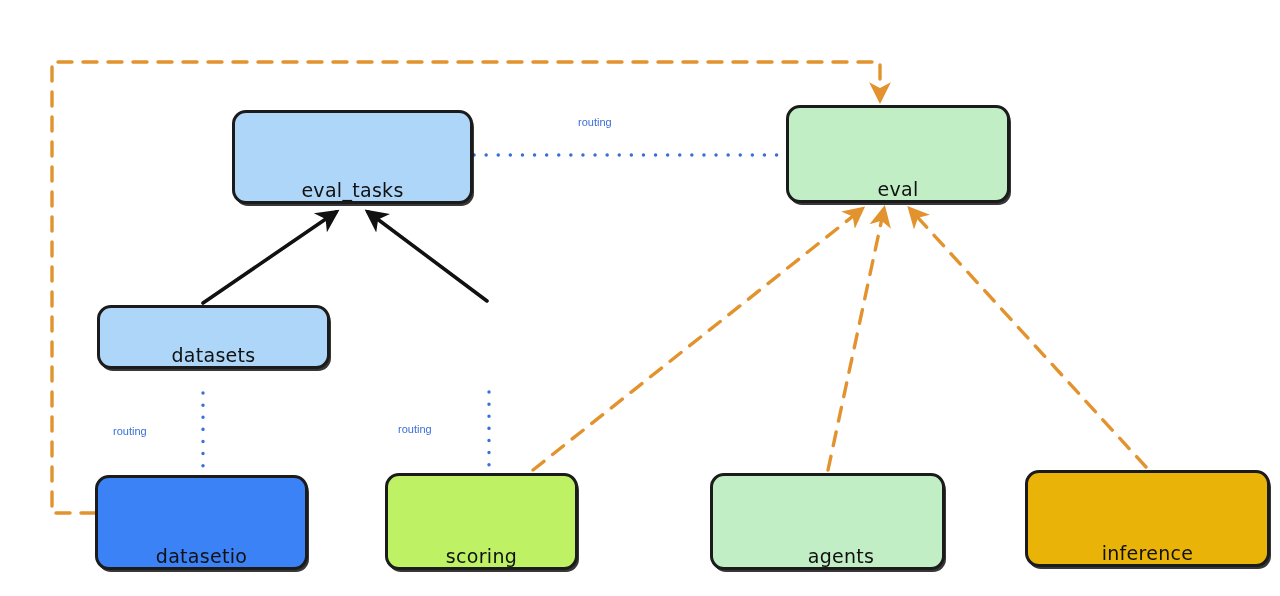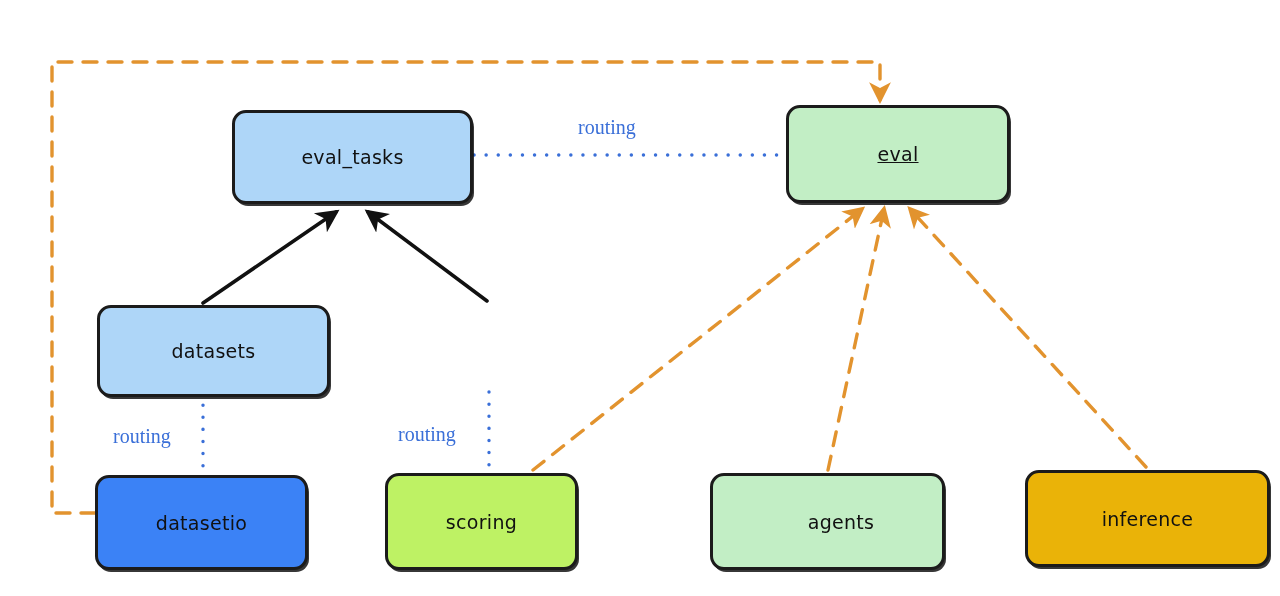--- a/index.html
+++ b/index.html
@@ -27,21 +27,21 @@
     width: 1280px;
     height: 596px;
     pointer-events: none;
   }
   .node {
     position: absolute;
     box-sizing: border-box;
     border: 3px solid #1b1b1b;
     border-radius: 14px;
     display: flex;
-    align-items: center;
+    align-items: flex-end;
     justify-content: center;
     text-align: center;
     font-family: "DejaVu Sans", sans-serif;
     font-size: 19px;
     color: #111111;
     letter-spacing: 0.3px;
     box-shadow: 2px 3px 0 -1px rgba(20,20,20,0.85);
   }
   .node.api {
     background: #aed6f8;
@@ -49,22 +49,22 @@
   .node.provider {
     background: #c2eec5;
   }
   .node-label {
     display: block;
     padding: 0 8px;
     pointer-events: none;
   }
   .edge-label {
     position: absolute;
-    font-family: Liberation Serif, serif;
-    font-size: 20px;
+    font-family: Liberation Sans, sans-serif;
+    font-size: 11px;
     color: #3a6fd8;
     white-space: nowrap;
     pointer-events: none;
   }
 </style>
 </head>
 <body>
 
 <div id="canvas">
 
@@ -94,25 +94,25 @@
 
     <path d="M 203 393 L 203 475" fill="none" stroke="#3a6fd8" stroke-width="3.4" stroke-dasharray="0.1 12" stroke-linecap="round"></path>
 
     <path d="M 489 392 L 489 473" fill="none" stroke="#3a6fd8" stroke-width="3.4" stroke-dasharray="0.1 12" stroke-linecap="round"></path>
   </svg>
 
   <div class="node api" id="node-eval_tasks" style="left: 232px; top: 110px; width: 241px; height: 94px; background: rgb(174, 214, 248); border-color: rgb(27, 27, 27);">
     <span class="node-label">eval_tasks</span>
   </div>
 
-  <div class="node provider" id="node-eval" style="left: 786px; top: 105px; width: 224px; height: 98px; background: rgb(194, 238, 197); border-color: rgb(27, 27, 27); text-decoration: underline;">
+  <div class="node provider" id="node-eval" style="left: 786px; top: 105px; width: 224px; height: 98px; background: rgb(194, 238, 197); border-color: rgb(27, 27, 27);">
     <span class="node-label">eval</span>
   </div>
 
-  <div class="node api" id="node-datasets" style="left: 97px; top: 305px; width: 233px; height: 92px; background: rgb(174, 214, 248); border-color: rgb(27, 27, 27);">
+  <div class="node api" id="node-datasets" style="left: 97px; top: 305px; width: 233px; height: 64px; background: rgb(174, 214, 248); border-color: rgb(27, 27, 27);">
     <span class="node-label">datasets</span>
   </div>
 
 
   <div class="node provider" id="node-datasetio" style="left: 95px; top: 475px; width: 213px; height: 95px; background: #3b82f6; border-color: rgb(27, 27, 27);">
     <span class="node-label">datasetio</span>
   </div>
 
   <div class="node provider" id="node-scoring" style="left: 385px; top: 473px; width: 193px; height: 97px; background: #bef264; border-color: rgb(27, 27, 27);">
     <span class="node-label">scoring</span>

